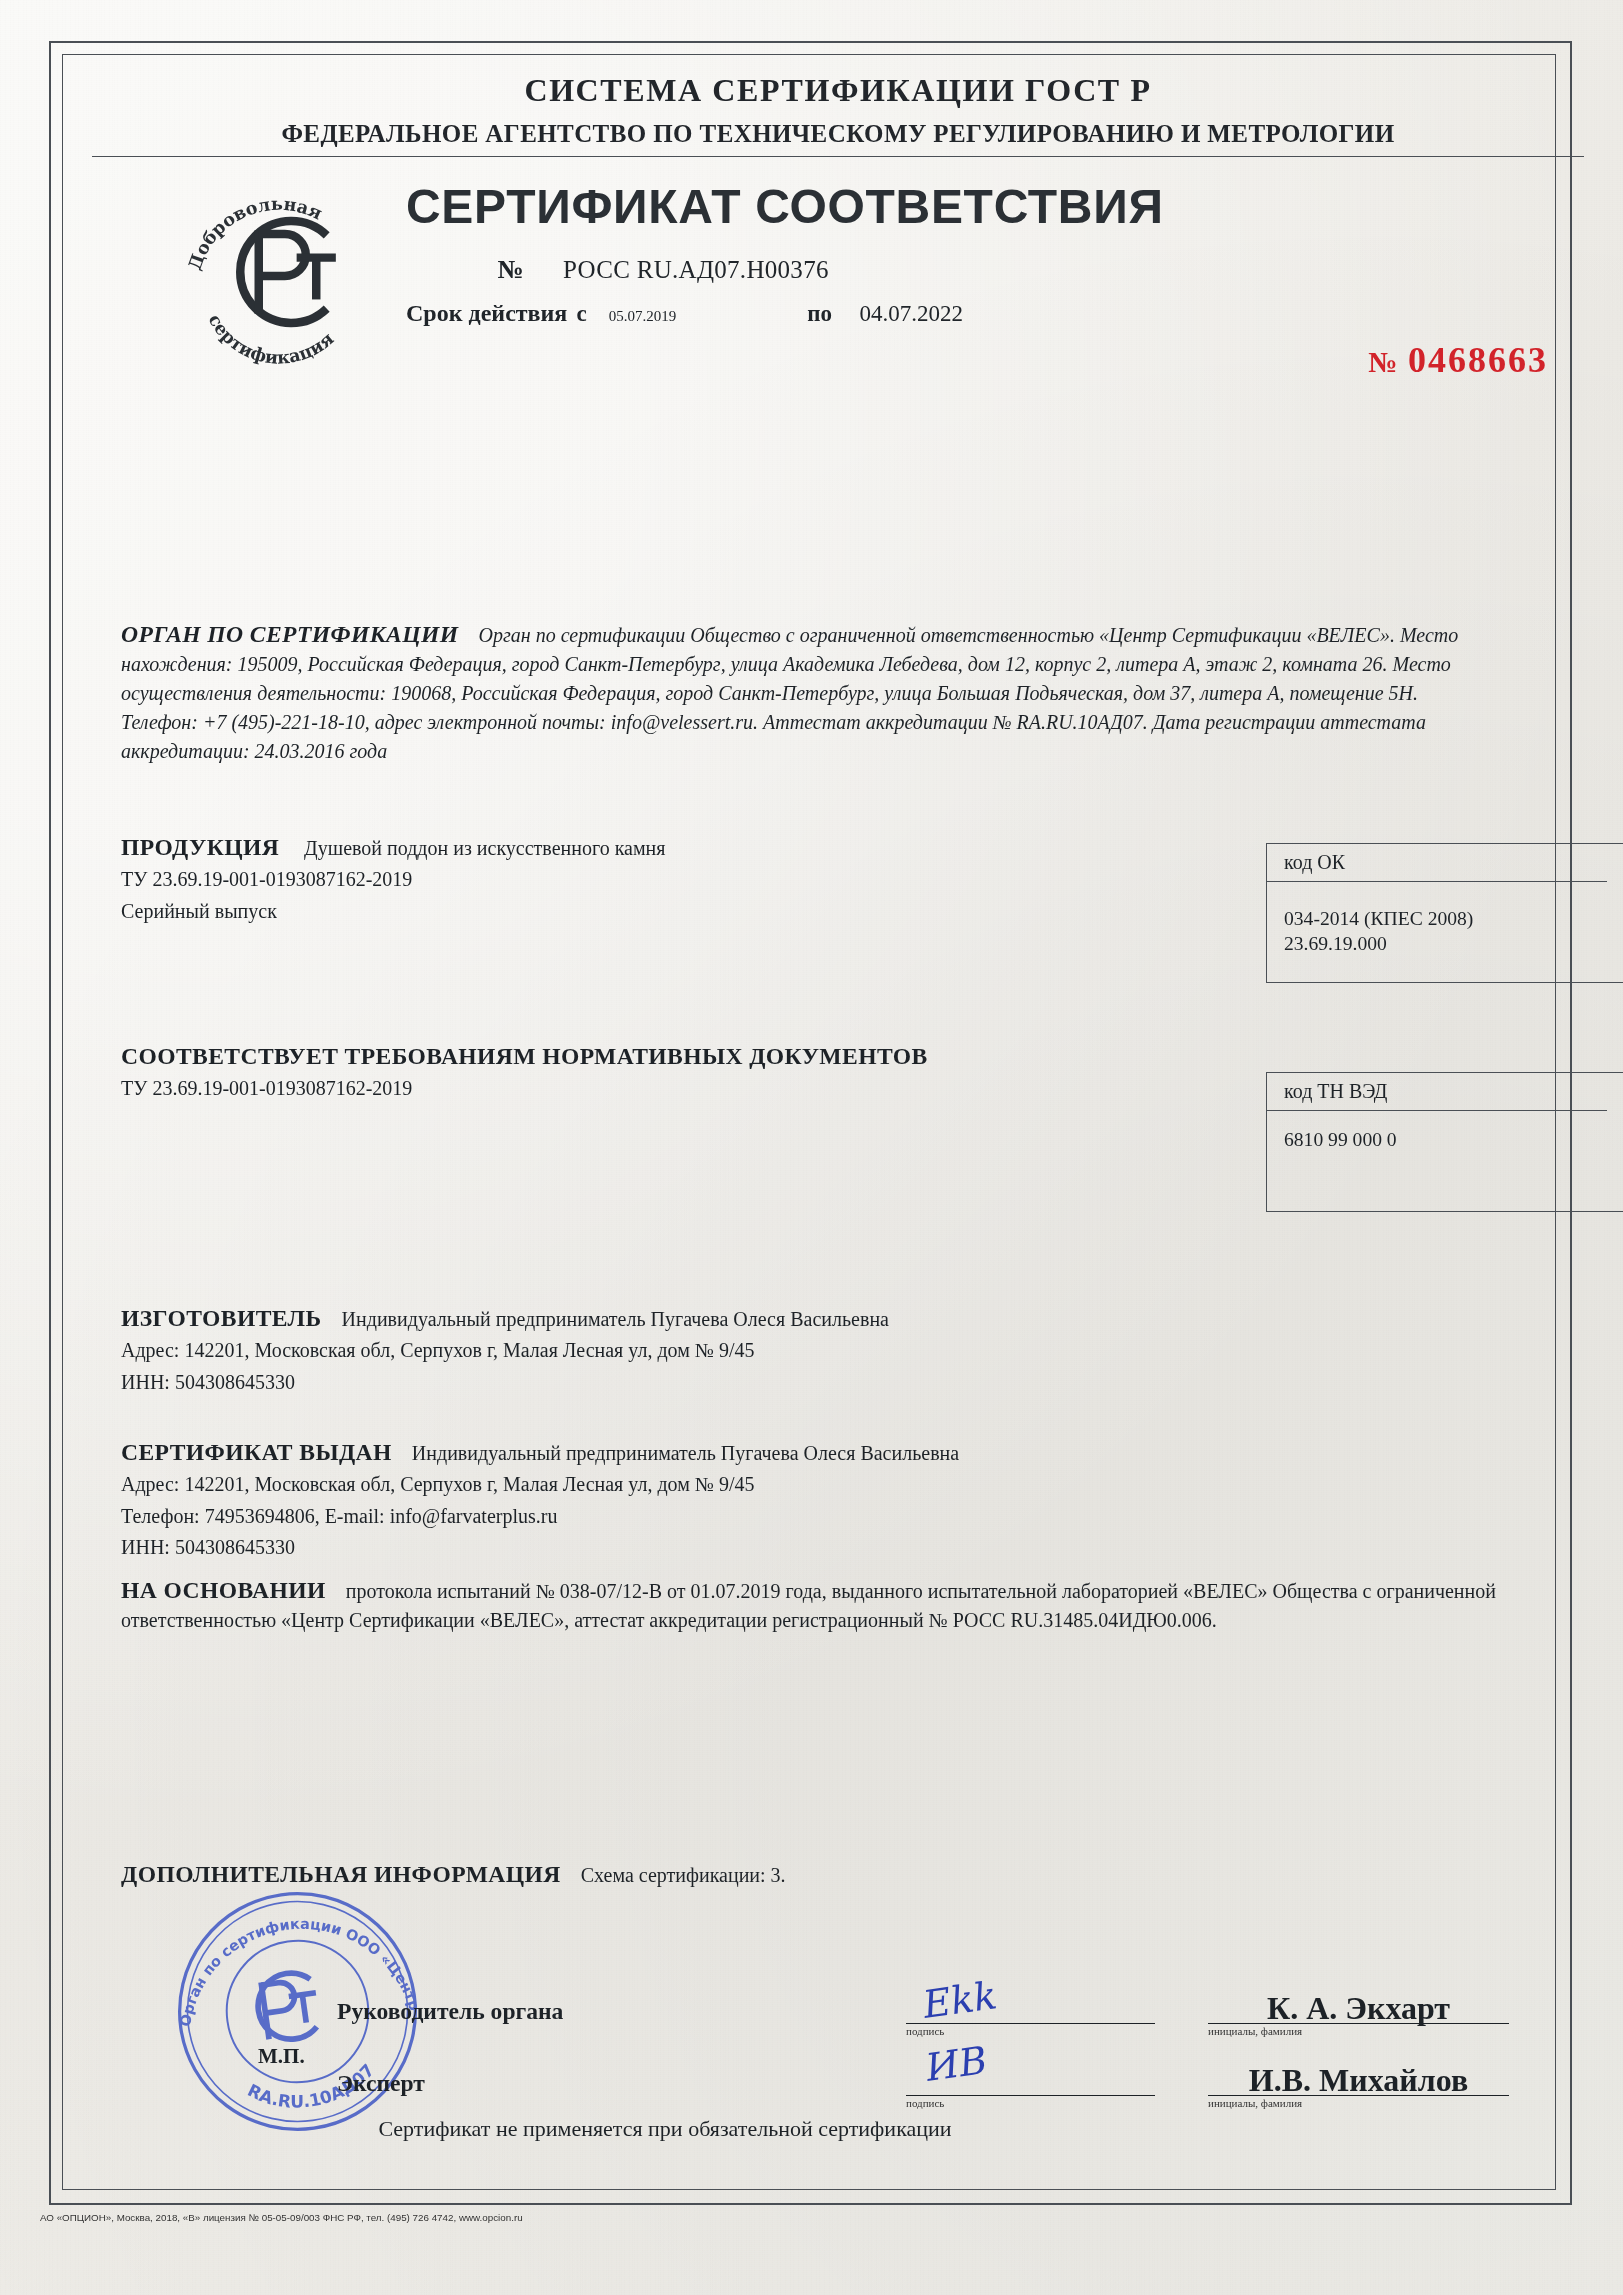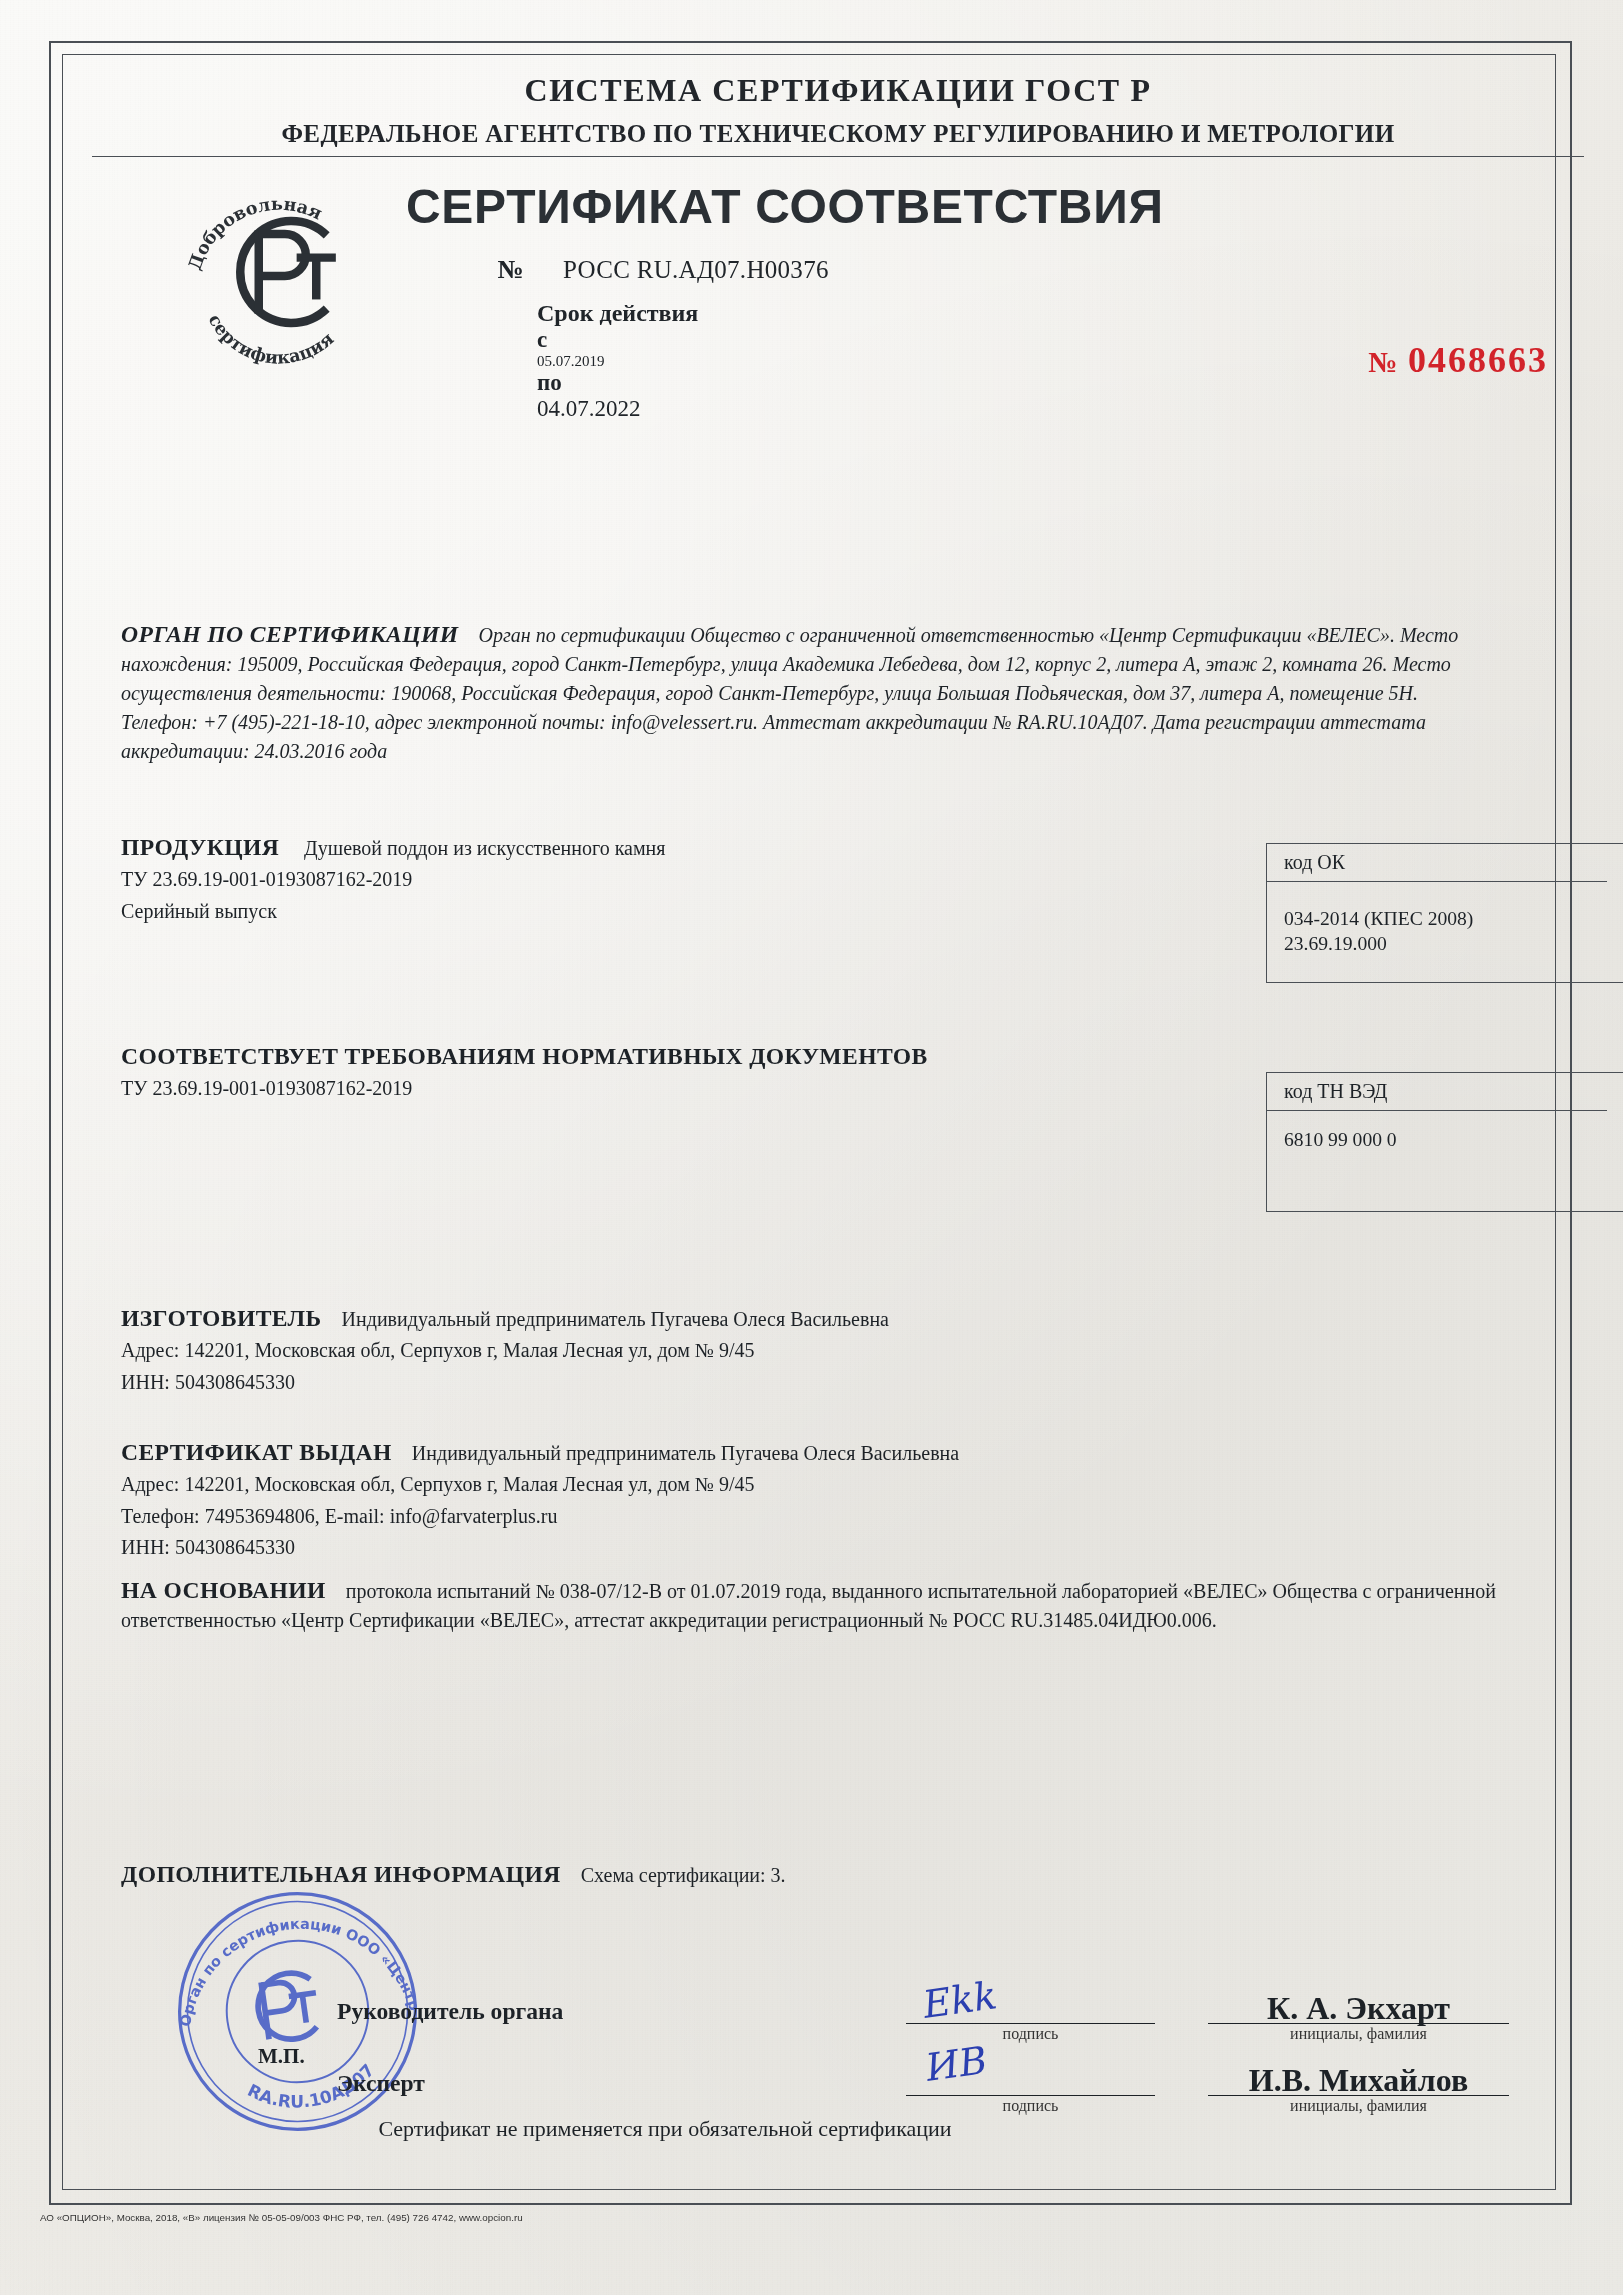--- a/index.html
+++ b/index.html
@@ -116,21 +116,20 @@
     color: #20252a;
     margin-left: 39px;
     letter-spacing: 0.3px;
   }
   .srok-row {
     position: absolute;
     left: 314px; top: 143px;
     width: 1172px;
     display: flex;
     align-items: baseline;
-    flex-direction: column;
   }
   .srok-lbl {
     font-size: 24px;
     font-weight: bold;
     color: #20252a;
   }
   .srok-s {
     font-size: 23px;
     font-weight: bold;
     margin-left: 9.2px;
@@ -235,23 +234,23 @@
     font-size: 23.6px;
     font-weight: bold;
     color: #1d2227;
   }
   .sig-line {
     position: absolute;
     border-bottom: 1.3px solid #1d2227;
   }
   .sig-cap {
     position: absolute;
-    font-size: 16px;
+    font-size: 11px;
     color: #333;
-    text-align: center;
+    text-align: left;
   }
   .sig-name {
     position: absolute;
     font-size: 32px;
     font-weight: bold;
     color: #1d2227;
     text-align: center;
   }
   .scribble {
     position: absolute;

